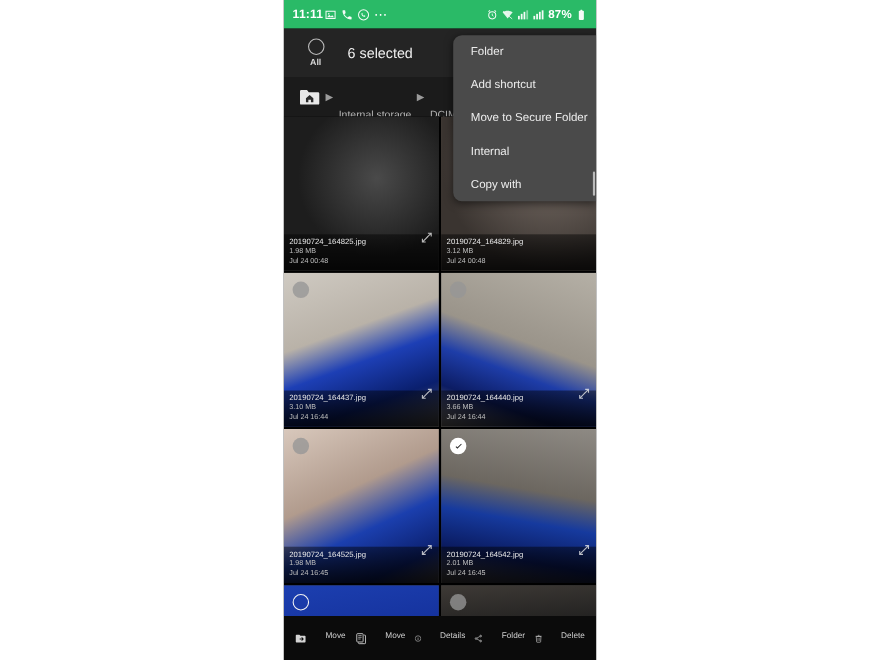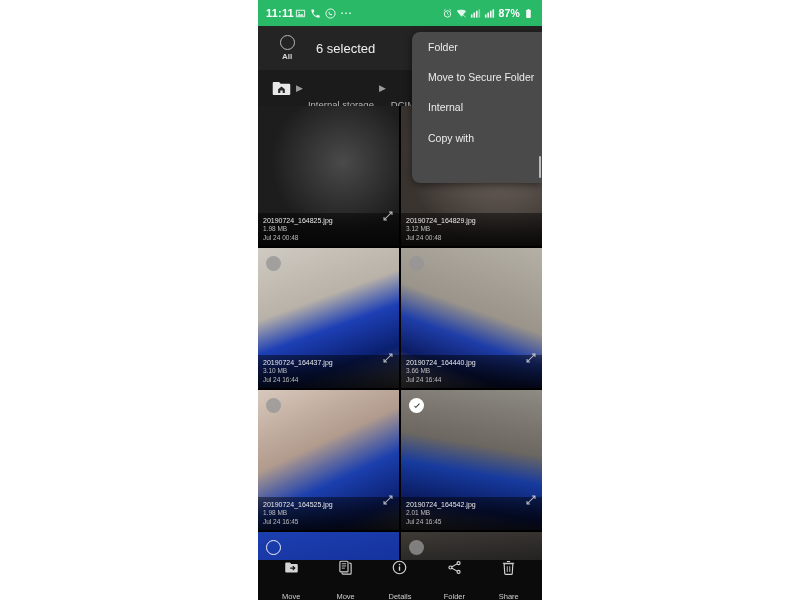--- a/index.html
+++ b/index.html
@@ -79,21 +79,21 @@
     z-index:4;
   }
   .meta .fname { color:#e9e9e9; font-size:7px; line-height:9px; white-space:nowrap; overflow:hidden; }
   .meta .fsize, .meta .fdate { color:#bdbdbd; font-size:6.5px; line-height:8.5px; white-space:nowrap; }
 
   
   #bottombar {
     position:absolute; left:0; bottom:0; width:284px; height:40px;
     background:#0b0b0b; display:flex; align-items:center; justify-content:space-around; padding:0 6px;
   }
-  .tb { display:flex; flex-direction:column; align-items:center; gap:17px; width:46px; }
+  .tb { display:flex; align-items:flex-start; gap:17px; width:46px; }
   .tb .ic { width:15px; height:15px; }
   .tb .ic svg { width:100%; height:100%; display:block; fill:#d4d4d4; }
   .tb .lb { color:#cfcfcf; font-size:7.5px; }
 
   
   #popup {
     position:absolute; left:154px; top:32px; width:130px; height:151px;
     background:#4a4a4a; border-radius:8px 0 0 8px; z-index:50;
     box-shadow:0 2px 8px rgba(0,0,0,.55); overflow:hidden;
   }
@@ -316,20 +316,21 @@
       <div class="cell">
         <div class="photo p8"></div>
         <div class="check off"></div>
 
       </div>
 
     </div>
 
     <div id="popup">
       <div class="mi">Folder</div>
+      <div class="mi">Add shortcut</div>
       <div class="mi">Move to Secure Folder</div>
       <div class="mi">Internal</div>
       <div class="mi">Copy with</div>
       <div class="scroll"></div>
     </div>
 
     <div id="bottombar">
       <div class="tb">
         <span class="ic">
           <svg viewBox="0 0 24 24">
@@ -371,18 +372,18 @@
         <span class="lb">Folder</span>
       </div>
       <div class="tb">
         <span class="ic">
           <svg viewBox="0 0 24 24">
               <path d="M5 6h14l-1 15.5A1.5 1.5 0 0116.5 23h-9A1.5 1.5 0 016 21.5z" fill="none" stroke="#d4d4d4" stroke-width="1.8"></path>
               <path d="M3 5.2h18M9.5 2.4h5" stroke="#d4d4d4" stroke-width="1.8"></path>
               <path d="M10 10v9M14 10v9" stroke="#d4d4d4" stroke-width="1.4"></path>
             </svg>
         </span>
-        <span class="lb">Share</span>
+        <span class="lb">Delete</span>
       </div>
     </div>
 
   </div>
 </div>
 
 </body></html>

